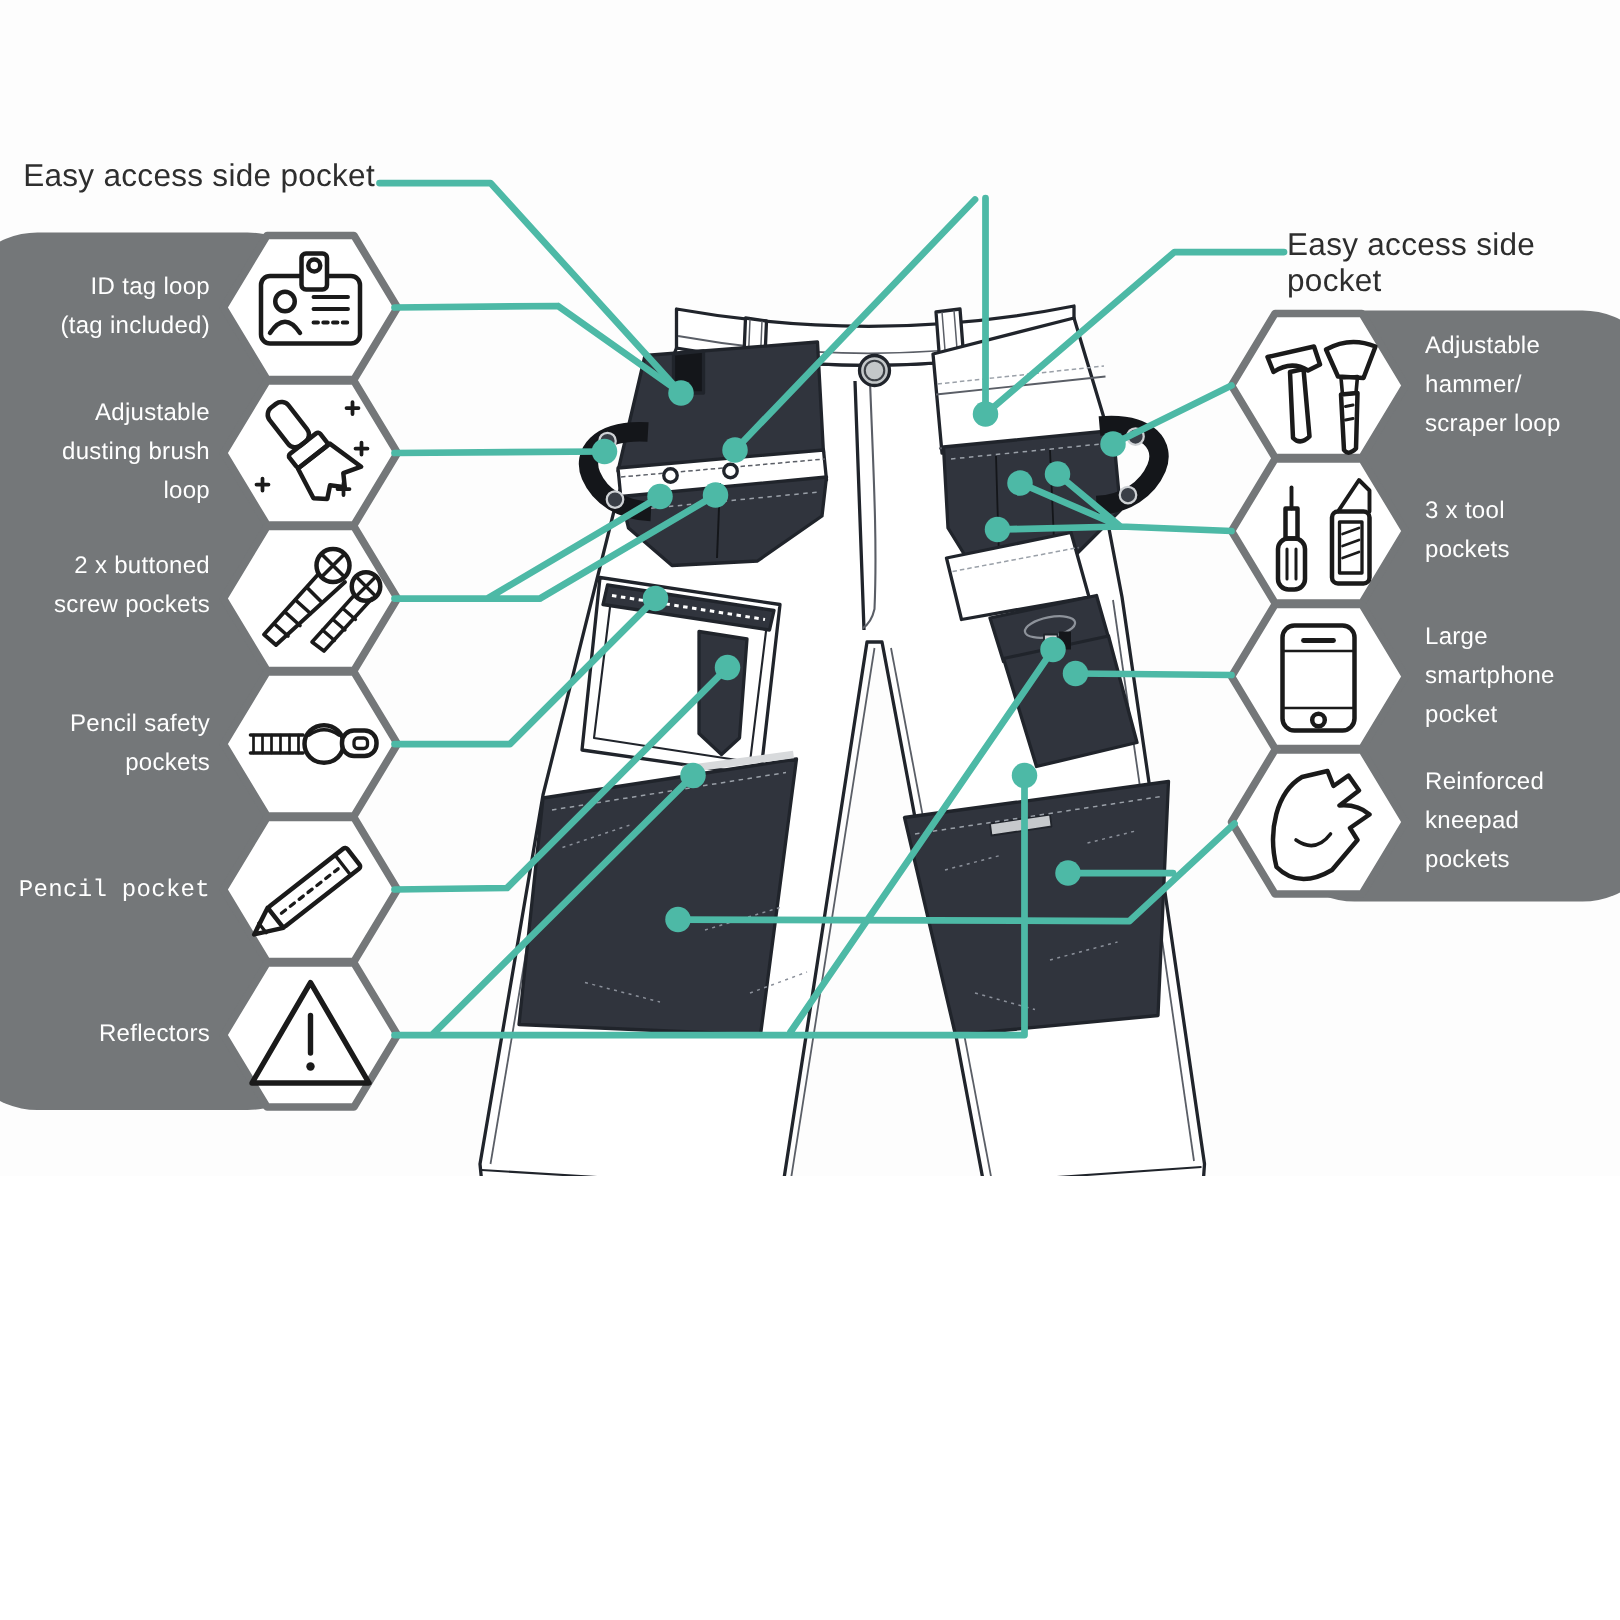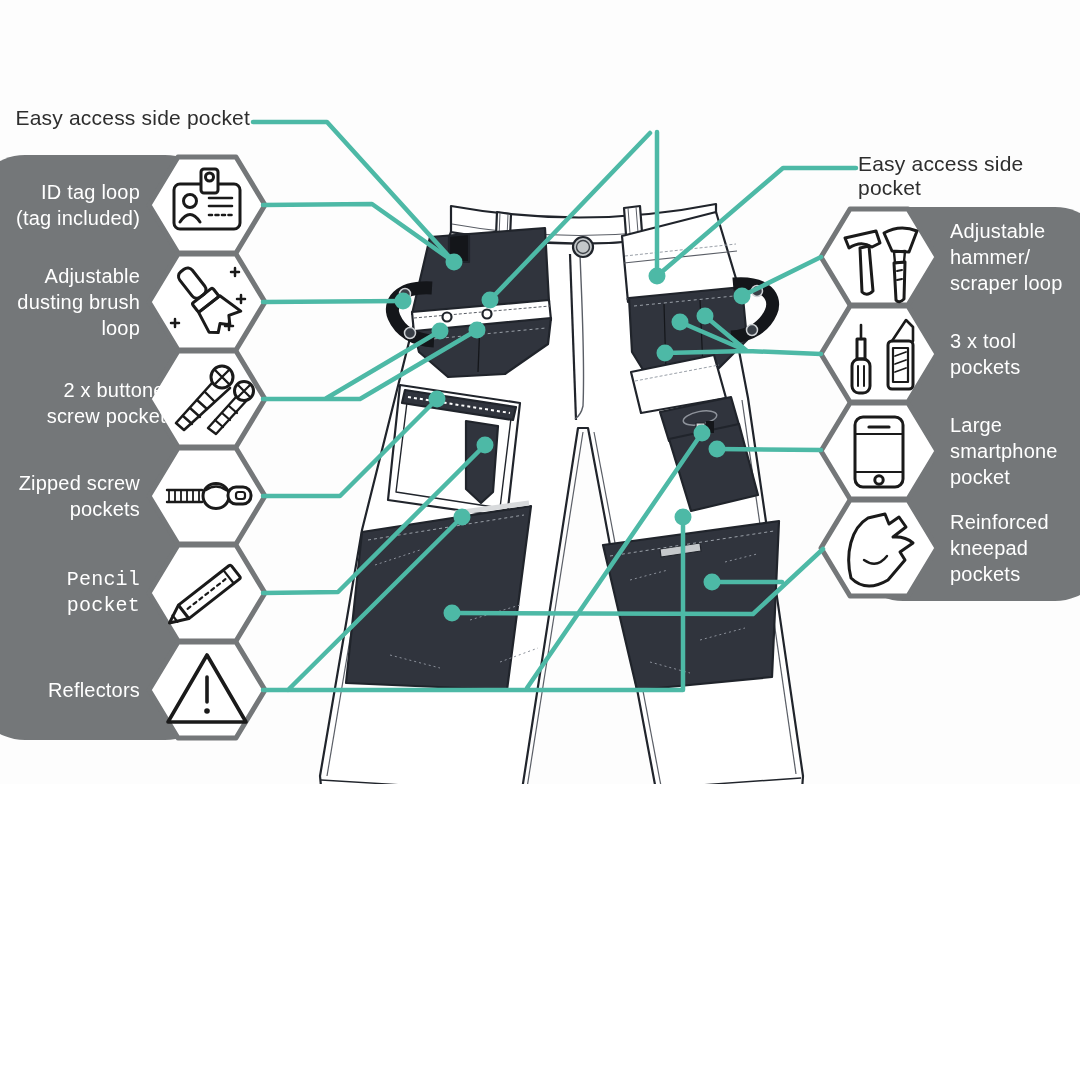--- a/index.html
+++ b/index.html
@@ -3,21 +3,21 @@
 <meta charset="utf-8">
 <style>
   html,body{margin:0;padding:0;background:#ffffff;}
   .stage{
     position:relative;width:1080px;height:784px;overflow:hidden;
     background:#fdfdfd;font-family:"Liberation Sans",sans-serif;
   }
   .stage svg{position:absolute;left:0;top:0;}
   .lbl{position:absolute;display:flex;align-items:center;white-space:pre-line;}
   .top-lbl{color:#2e2e2e;font-size:21px;letter-spacing:.2px;}
-  .panel-lbl{color:#ffffff;font-size:20px;line-height:26px;letter-spacing:.2px;}
+  .panel-lbl{color:#ffffff;font-size:16px;line-height:26px;letter-spacing:.2px;}
   .left-item{left:0;width:140px;justify-content:flex-end;text-align:right;}
   .right-item{left:950px;width:145px;justify-content:flex-start;text-align:left;}
   .tl-left{left:0;top:106px;width:250px;justify-content:flex-end;text-align:right;}
   .tl-center{left:531px;top:101px;width:235px;justify-content:center;text-align:center;}
   .tl-right{left:858px;top:152px;width:222px;justify-content:flex-start;text-align:left;}
 </style>
 </head>
 <body>
 
 <div class="stage">
@@ -258,23 +258,23 @@
 </svg>
 
   <div class="lbl top-lbl tl-left">Easy access side pocket</div>
   <div class="lbl top-lbl tl-right">Easy access side pocket</div>
 
   <div class="lbl panel-lbl left-item" style="top:175px;height:60px;">ID tag loop
 (tag included)</div>
   <div class="lbl panel-lbl left-item" style="top:262px;height:80px;">Adjustable
 dusting brush
 loop</div>
-  <div class="lbl panel-lbl left-item" style="top:376px;height:54px;padding-left:36px;">2 x buttoned
+  <div class="lbl panel-lbl left-item" style="top:364px;height:54px;">2 x buttoned
 screw pockets</div>
-  <div class="lbl panel-lbl left-item" style="top:469px;height:54px;">Zipped screw
+  <div class="lbl panel-lbl left-item" style="top:469px;height:54px;">Pencil safety
 pockets</div>
   <div class="lbl panel-lbl left-item" style="top:579px;height:28px;font-family:Liberation Mono, monospace;">Pencil pocket</div>
   <div class="lbl panel-lbl left-item" style="top:676px;height:28px;">Reflectors</div>
 
   <div class="lbl panel-lbl right-item" style="top:217px;height:80px;">Adjustable
 hammer/
 scraper loop</div>
   <div class="lbl panel-lbl right-item" style="top:327px;height:54px;">3 x tool
 pockets</div>
   <div class="lbl panel-lbl right-item" style="top:411px;height:80px;">Large

